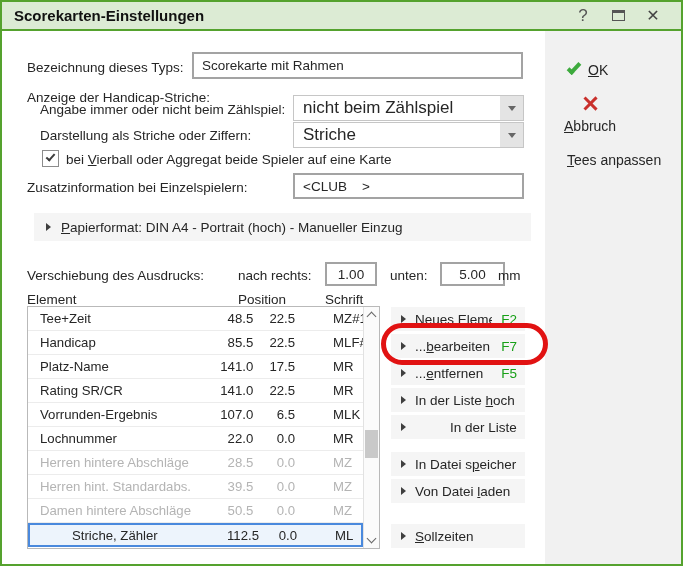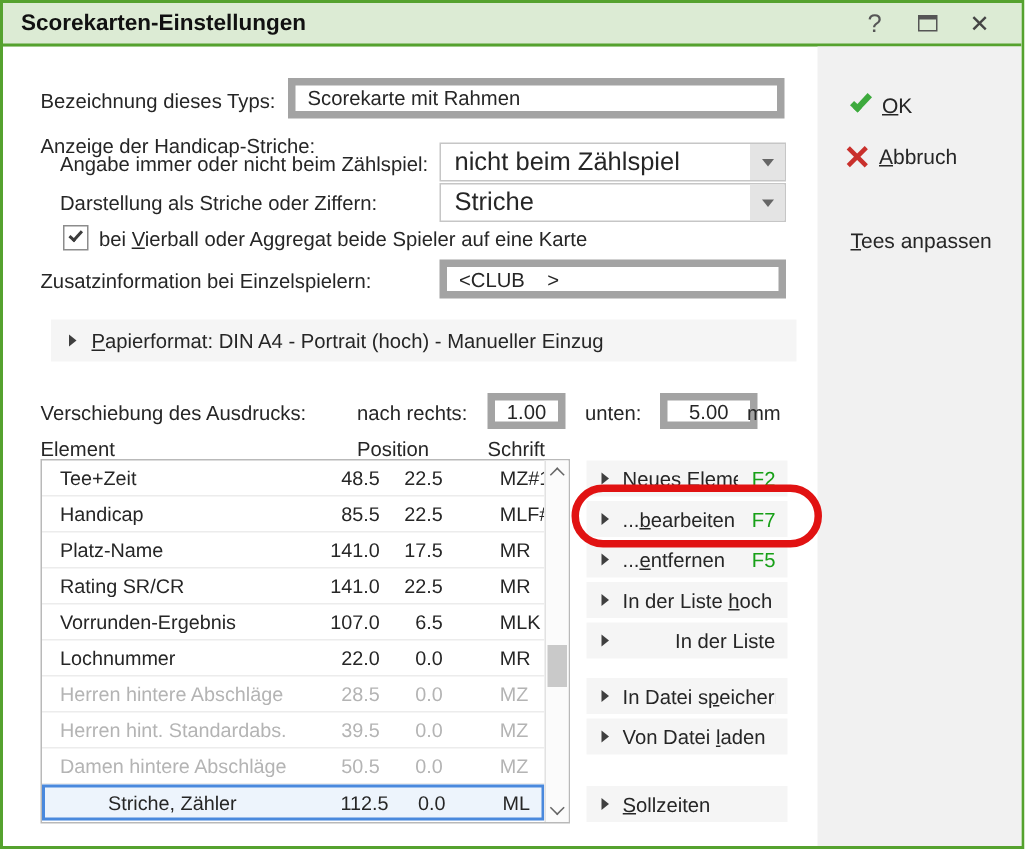--- a/index.html
+++ b/index.html
@@ -30,21 +30,21 @@
   .check-icon { display:inline-block; width:14px; height:7px; border-left:4px solid #3daa3d; border-bottom:4px solid #3daa3d; transform:rotate(-47deg); margin-top:-5px; }
   .x-icon { position:relative; width:15px; height:15px; display:inline-block; }
   .x-icon::before, .x-icon::after { content:""; position:absolute; left:6px; top:-1px; width:3.2px; height:17px; background:#c9302c; }
   .x-icon::before { transform:rotate(45deg); }
   .x-icon::after { transform:rotate(-45deg); }
   .key { text-decoration:underline; }
 
   
   .lbl { position:absolute; font-size:13.5px; white-space:nowrap; }
   .tinput {
-    position:absolute; border:5px solid #a3a3a3; background:#fff;
+    position:absolute; border:2px solid #a3a3a3; background:#fff;
     font-family:inherit; font-size:13.5px; color:#262626; padding:0 8px; outline:none;
   }
   .dropdown { position:absolute; border:1px solid #c6c6c6; background:#fff; display:flex; align-items:center; }
   .dd-text { flex:1; font-size:17px; padding-left:9px; white-space:nowrap; }
   .dd-btn { width:23px; align-self:stretch; background:#e4e4e4; display:flex; align-items:center; justify-content:center; }
   .dd-arrow { width:0; height:0; border-left:4.5px solid transparent; border-right:4.5px solid transparent; border-top:5.5px solid #666; }
 
   .checkbox { position:absolute; width:17px; height:17px; background:#fff; border:1px solid #8c8c8c; }
   .checkbox .mark { position:absolute; left:3px; top:3px; width:9px; height:5px; border-left:2px solid #3c3c3c; border-bottom:2px solid #3c3c3c; transform:rotate(-48deg); }
 
@@ -105,21 +105,21 @@
         </span>
     </div>
   </div>
 
   <div class="right-panel"></div>
 
   <div class="side-item" style="left:565px; top:60px;">
     <span class="check-icon"></span>
     <span><span class="key">O</span><span>K</span></span>
   </div>
-  <div class="side-item" style="left:562px; top:94px;">
+  <div class="side-item" style="left:562px; top:94px;flex-direction:column;">
     <span class="x-icon"></span>
     <span><span class="key">A</span><span>bbruch</span></span>
   </div>
   <div class="side-item" style="left:565px; top:150px;">
     <span><span class="key">T</span><span>ees anpassen</span></span>
   </div>
 
   <span class="lbl" style="left:25px; top:58px;">Bezeichnung dieses Typs:</span>
   <input class="tinput" style="left: 190px; top: 50px; width: 331px; height: 27px;" value="Scorekarte mit Rahmen">
 

